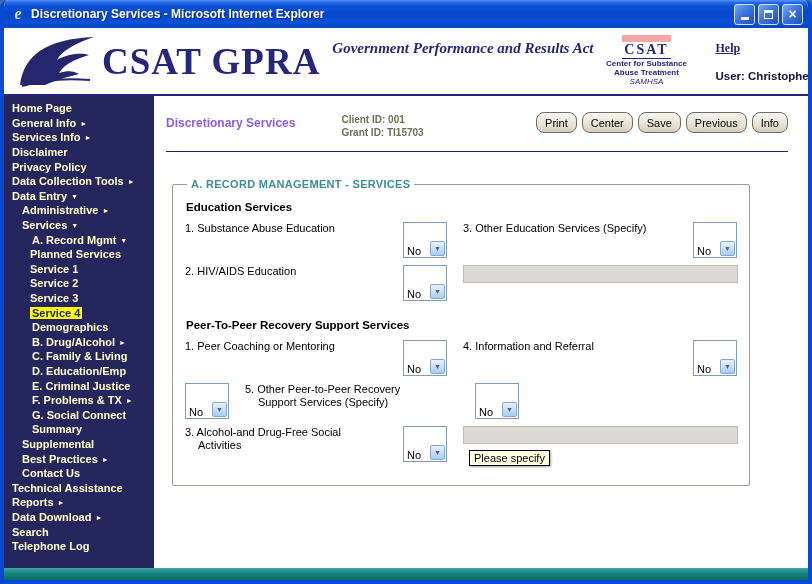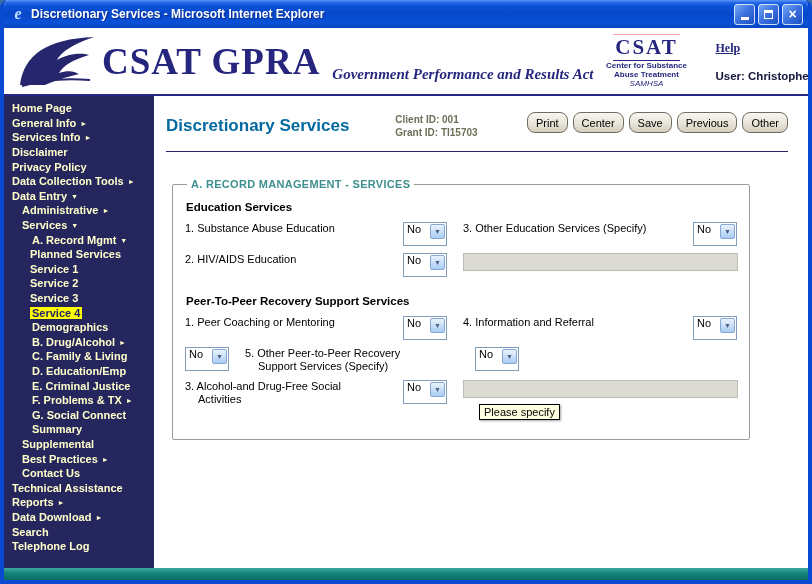--- a/index.html
+++ b/index.html
@@ -29,25 +29,25 @@
   .glyph-min { width:8px; height:3px; background:#fff; align-self:flex-end; margin-bottom:4px; }
   .glyph-max { width:9px; height:9px; border:1px solid #fff; border-top-width:3px; }
   .glyph-close { color:#fff; font-size:14px; font-weight:bold; line-height:19px; }
 
   
   .app-header {
     height:68px; flex:0 0 68px; background:#fff; display:flex; align-items:center;
     padding:4px 10px 4px 8px; border-bottom:2px solid #26267E;
   }
   .hhs-logo { width:86px; height:56px; flex:0 0 86px; }
-  .brand { display:flex; align-items:flex-end; margin-left:4px; white-space:nowrap; }
+  .brand { display:flex; align-items:flex-start; margin-left:4px; white-space:nowrap; }
   .brand-title { font-family:"Liberation Serif",serif; font-weight:bold; font-size:37px; letter-spacing:1px; color:#26267E; }
   .brand-tagline { font-family:"Liberation Serif",serif; font-style:italic; font-weight:bold; font-size:15px; color:#26267E; margin-left:12px; }
   .csat-logo { margin-left:auto; width:106px; text-align:center; color:#26267E; flex:0 0 106px; }
-  .csat-acronym { font-family:"Liberation Serif",serif; font-weight:bold; font-size:21px; letter-spacing:2px; border-top:1px solid #fca5a5; border-bottom:1px solid #26267E; padding:0 2px; display:inline-block; }
+  .csat-acronym { font-family:"Liberation Serif",serif; font-weight:bold; font-size:14px; letter-spacing:2px; border-top:7px solid #fca5a5; border-bottom:1px solid #26267E; padding:0 2px; display:inline-block; }
   .csat-name-line { font-size:8px; font-weight:bold; line-height:9px; }
   .csat-org { font-size:8px; font-style:italic; line-height:10px; }
   .header-right { margin-left:16px; width:170px; flex:0 0 170px; padding-right:2px; }
   .header-links { display:flex; justify-content:space-between; padding-right:28px; }
   .header-links a { color:#26267E; font-weight:bold; font-size:12px; text-decoration:underline; cursor:pointer;font-family:Liberation Serif, serif; }
   .user-text { margin-top:14px; font-size:11.5px; font-weight:bold; color:#14143C; white-space:nowrap; }
 
   
   .content-row { flex:1; display:flex; min-height:0; }
 
@@ -55,48 +55,48 @@
   .nav-item { height:14.6px; display:flex; align-items:center; padding-left:8px; color:#FFFFCC; font-size:11px; font-weight:bold; white-space:nowrap; cursor:pointer; }
   .nav-item.lvl1 { padding-left:18px; }
   .nav-item.lvl2 { padding-left:28px; }
   .nav-item.lvl3 { padding-left:26px; }
   .nav-arrow { font-size:7px; margin-left:4px; margin-top:1px; }
   .nav-item.selected .nav-label { background:#FFFF00; color:#23236B; padding:0 2px; }
 
   .main { flex:1; background:#fff; padding:12px 20px 0 12px; overflow:hidden; }
 
   .page-header { display:flex; align-items:flex-start; border-bottom:1px solid #23236B; padding-bottom:12px; }
-  .page-title { color:#0369a1; font-size:17px; font-weight:bold; padding-top:8px; white-space:nowrap; }
+  .page-title { color:#8b5cf6; font-size:12px; font-weight:bold; padding-top:8px; white-space:nowrap; }
   .ids { margin-left:46px; padding-top:5px; font-size:10px; font-weight:bold; color:#6E6E58; line-height:13px; white-space:nowrap; }
   .toolbar { margin-left:auto; display:flex; gap:5px; padding-top:4px; }
   .btn {
     height:21px; padding:0 8px; font-family:"Liberation Sans",sans-serif; font-size:11px; color:#000;
     background:linear-gradient(180deg,#F8F6F1 0%, #E8E4D8 55%, #D4CEBE 100%);
     border:1px solid #6F6D60; border-radius:8px; cursor:pointer; white-space:nowrap;
   }
 
   
   .record-fieldset { margin:26px 0 0 6px; width:578px; border:1px solid #9C9C94; border-radius:2px; padding:2px 0 12px 12px; }
   .record-fieldset legend { font-size:11px; font-weight:bold; color:#3E8F8F; letter-spacing:0.3px; padding:0 4px; margin-left:2px; }
   .section-title { font-size:11.5px; font-weight:bold; margin:9px 0 9px 1px; color:#000; }
   .section + .section { margin-top:18px; }
   .frow { display:flex; align-items:flex-start; margin-bottom:7px; font-size:11px; color:#000; }
   .lbl { line-height:13px; }
   .lbl span { display:inline-block; padding-left:13px; text-indent:-13px; }
   .lbl.left { width:218px; flex:0 0 218px; }
   .lbl.right { width:230px; flex:0 0 230px; margin-left:16px; }
   .lbl.wrap-narrow span { max-width:182px; }
 
-  .xp-select { width:44px; flex:0 0 44px; height:24px; border:1px solid #7F9DB9; background:#fff; display:flex; align-items:flex-start; justify-content:space-between; cursor:pointer; }
+  .xp-select { width:44px; flex:0 0 44px; height:36px; border:1px solid #7F9DB9; background:#fff; display:flex; align-items:flex-end; justify-content:space-between; cursor:pointer; }
   .sel-text { padding-left:3px; font-size:11px; }
   .sel-btn { width:15px; height:15px; margin:1px; background:linear-gradient(180deg,#EAF3FD 0%, #C9DFF7 50%, #A9CCF4 100%); border:1px solid #86A7D4; border-radius:2px; color:#4D6185; font-size:7px; line-height:13px; text-align:center; }
 
   .rcol { margin-left:16px; display:flex; flex-direction:column; align-items:flex-start; }
   .specify-input { width:275px; height:18px; background:#DBDBD3; border:1px solid #BDBDB3; }
-  .tooltip { margin-top:6px; margin-left:16px; background:#FFFFE1; border:1px solid #000; font-size:11px; padding:1px 4px; box-shadow:1px 1px 2px rgba(0,0,0,0.35); }
+  .tooltip { margin-top:6px; margin-left:6px; background:#FFFFE1; border:1px solid #000; font-size:11px; padding:1px 4px; box-shadow:1px 1px 2px rgba(0,0,0,0.35); }
 
   
   .statusbar { height:12px; flex:0 0 12px; background:linear-gradient(180deg,#3FA8A0 0%, #14827C 45%, #0B6B66 100%); }
 </style>
 <title>Discretionary Services - Microsoft Internet Explorer</title></head>
 <body>
 
 <div class="window">
 
   <div class="titlebar">
@@ -257,21 +257,21 @@
         <div class="page-title">Discretionary Services</div>
         <div class="ids">
           <div>Client ID: 001</div>
           <div>Grant ID: TI15703</div>
         </div>
         <div class="toolbar">
           <button class="btn">Print</button>
           <button class="btn">Center</button>
           <button class="btn">Save</button>
           <button class="btn">Previous</button>
-          <button class="btn">Other</button>
+          <button class="btn">Info</button>
         </div>
       </div>
 
       <fieldset class="record-fieldset">
         <legend>A. RECORD MANAGEMENT - SERVICES</legend>
 
         <div class="section">
           <div class="section-title">Education Services</div>
 
           <div class="frow">

